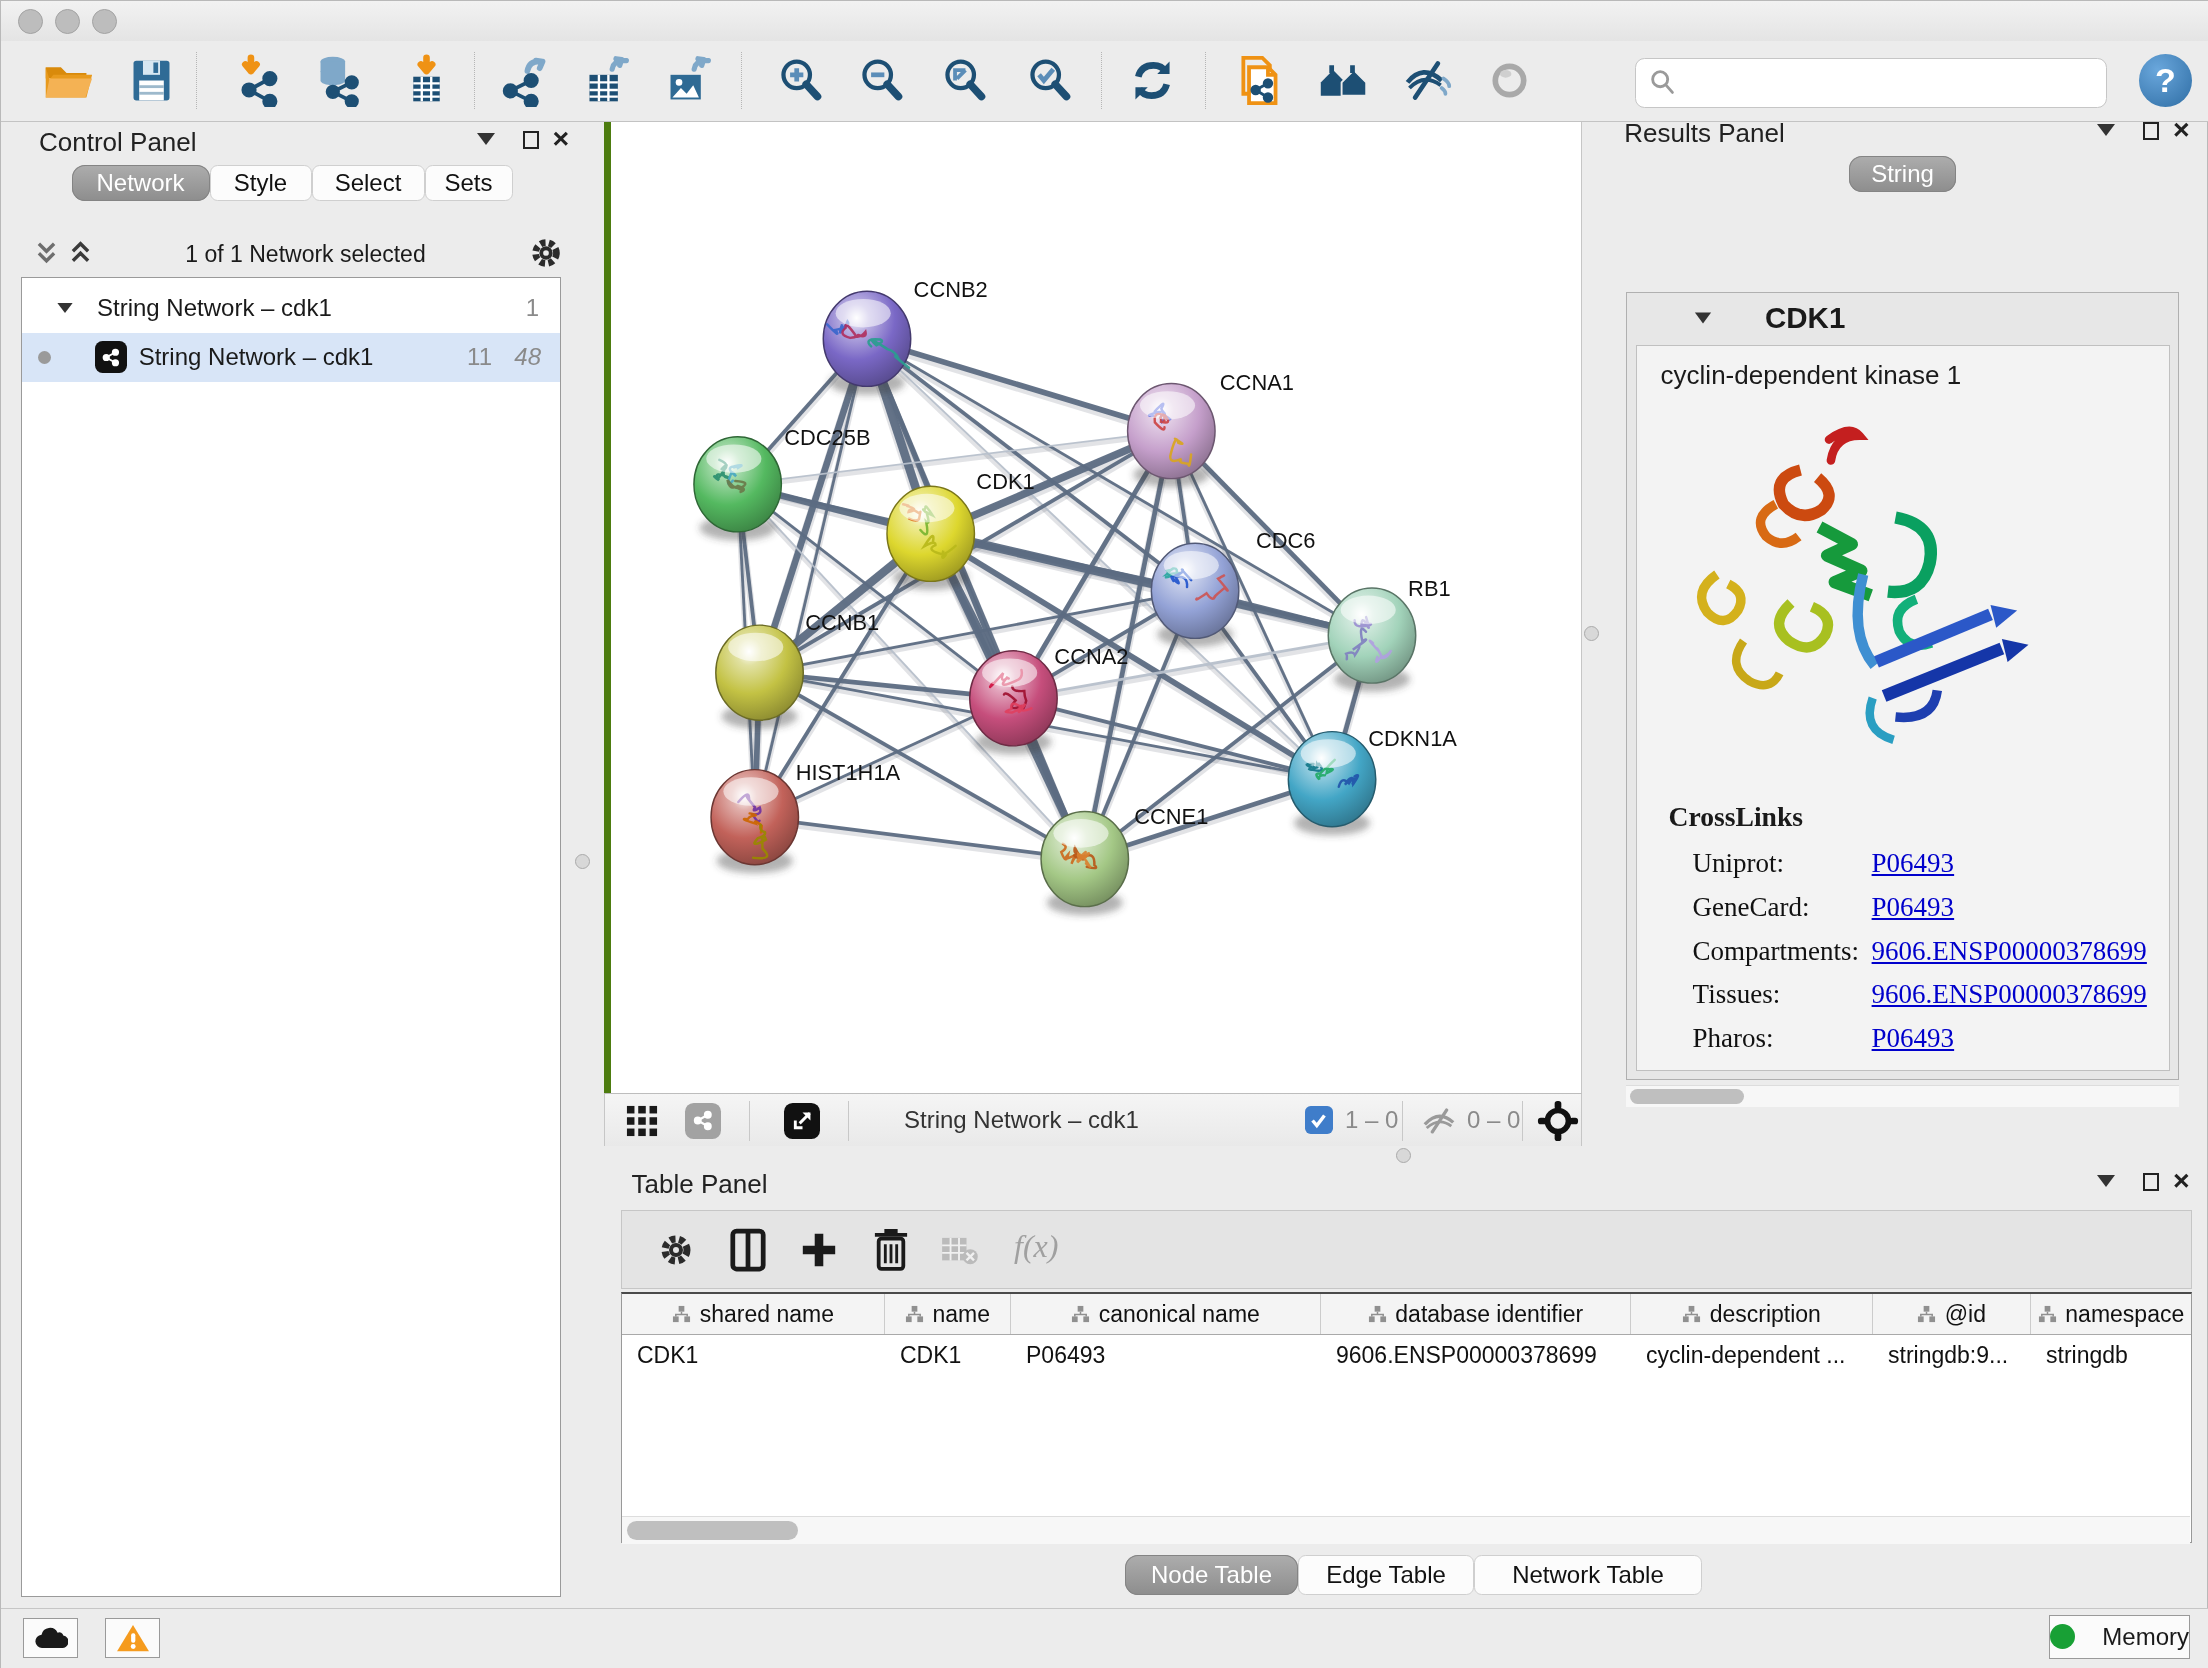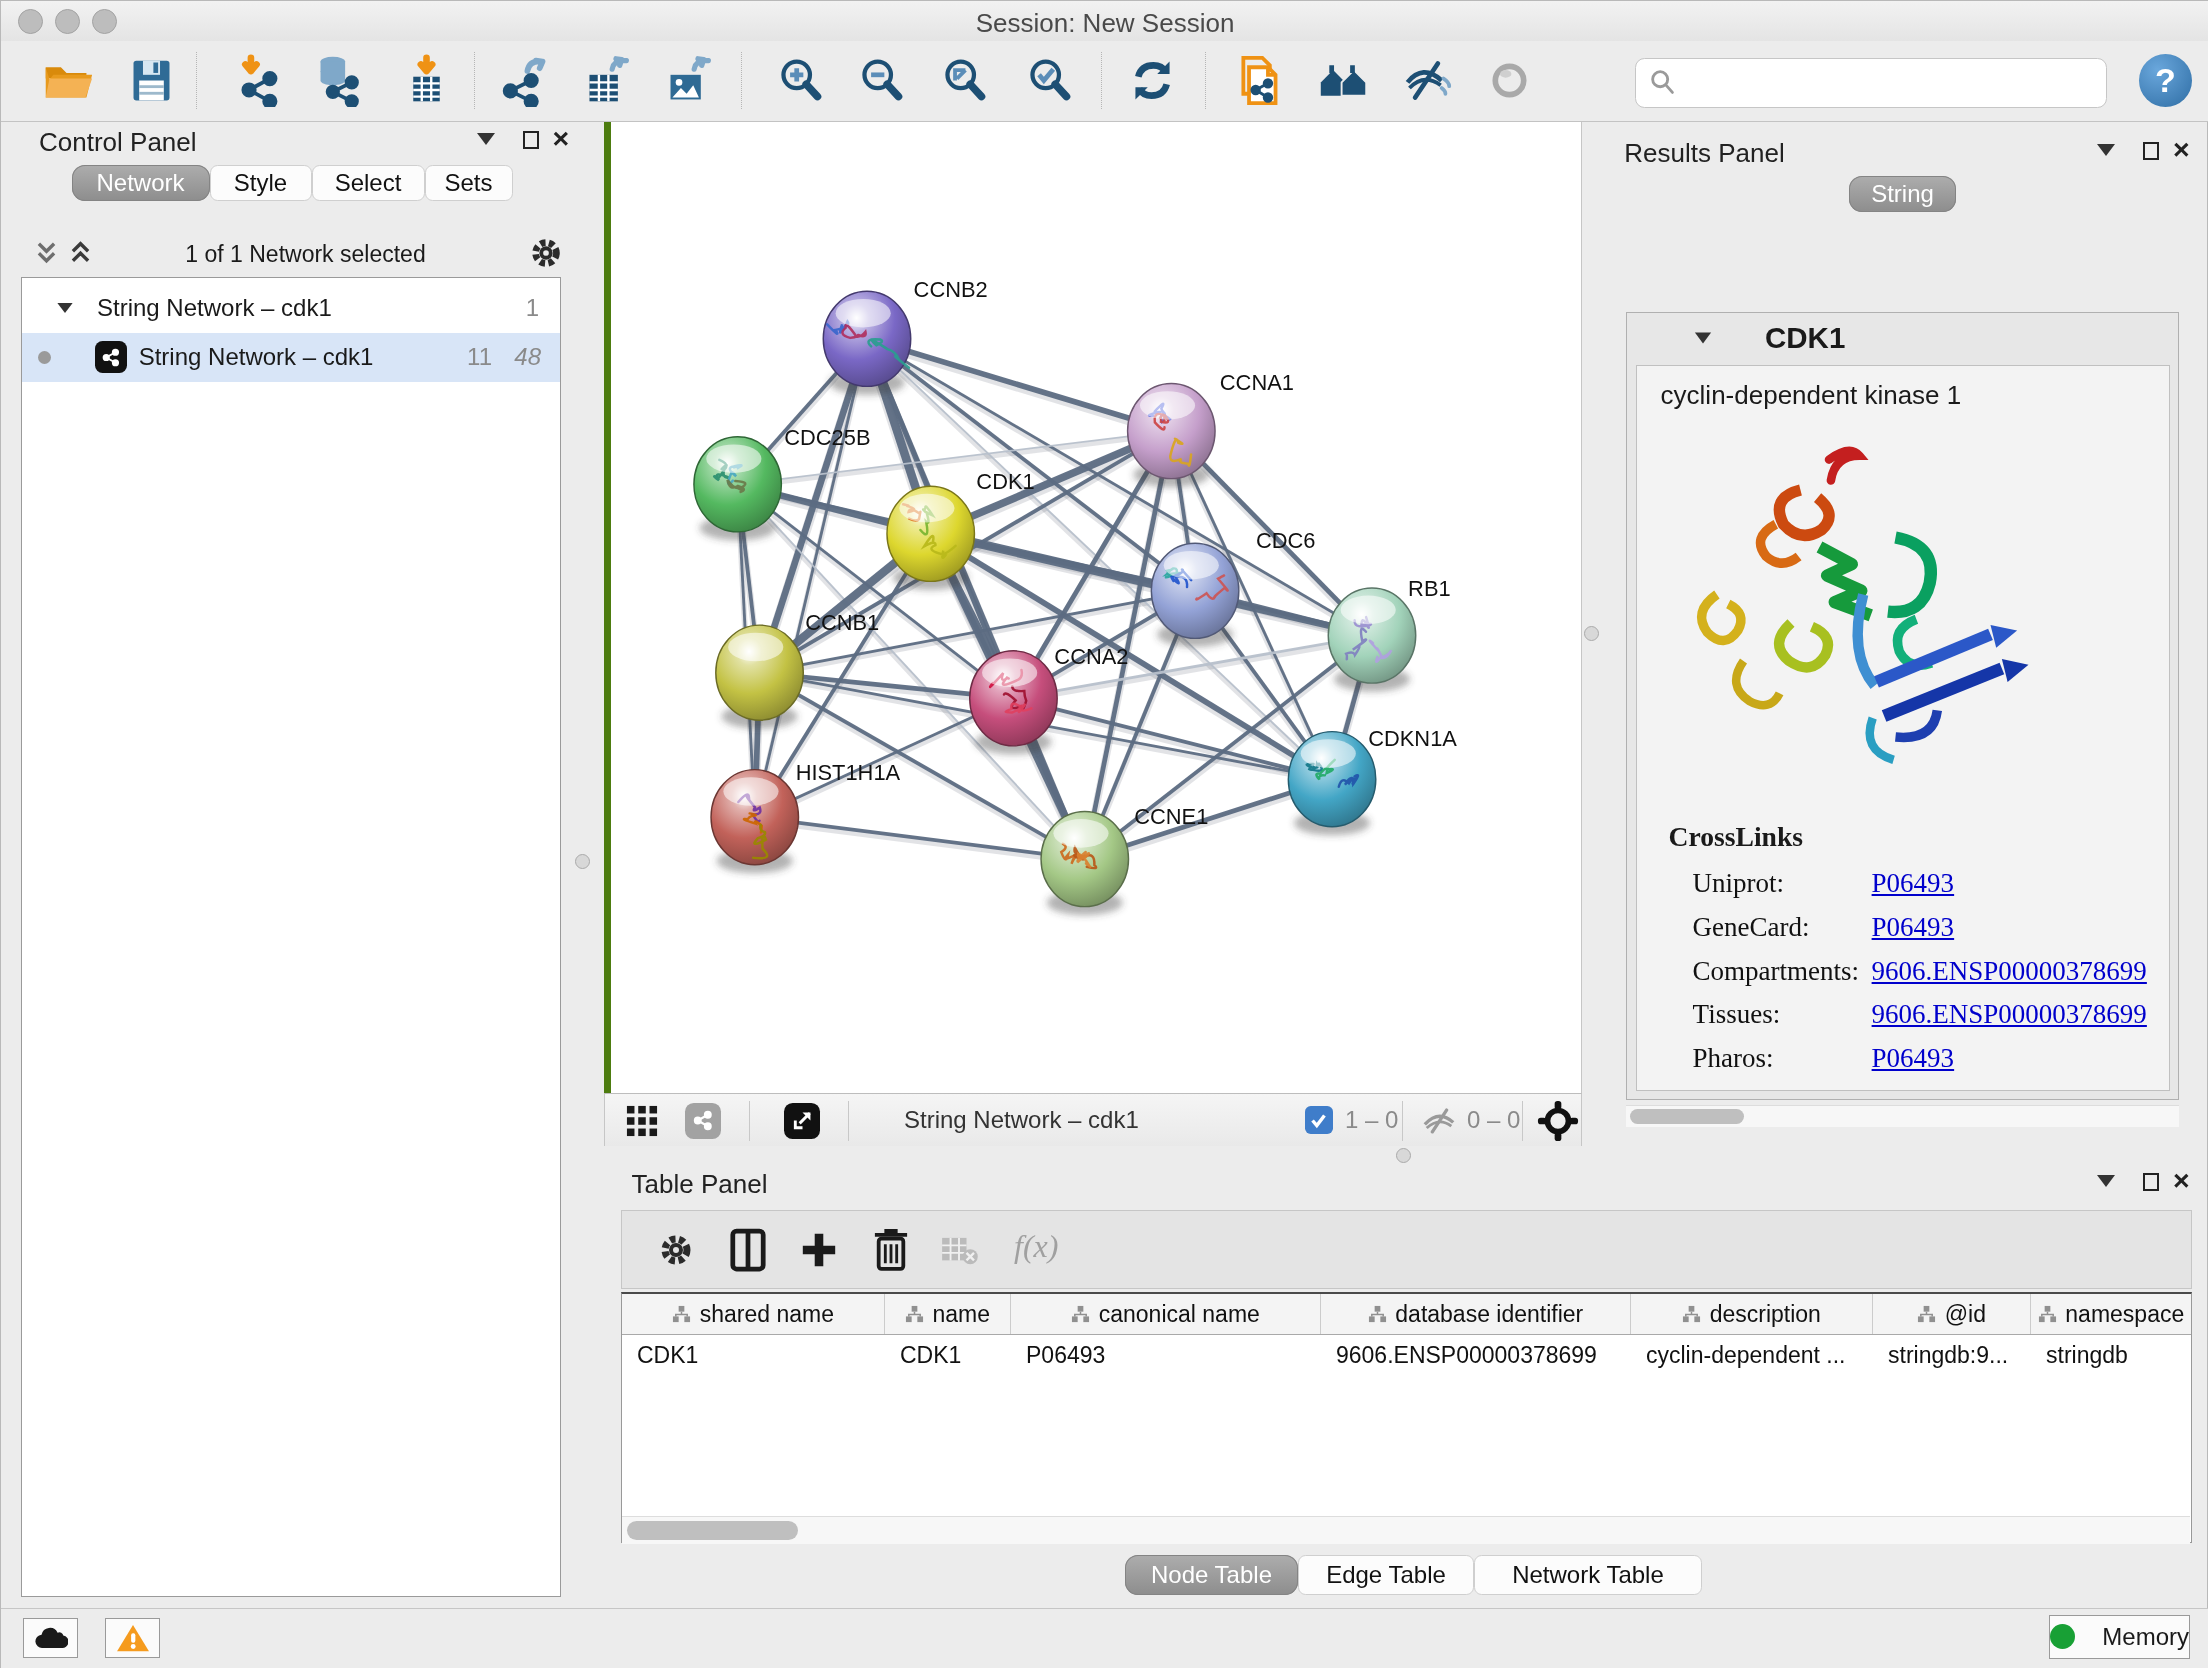--- a/index.html
+++ b/index.html
@@ -60,21 +60,20 @@
 </style>
 </head>
 <body>
 
 <div class="window">
 
   <div class="abs titlebar">
     <div class="abs tl" style="left:17px;"></div>
     <div class="abs tl" style="left:54px;"></div>
     <div class="abs tl" style="left:91px;"></div>
-    <div class="abs wtitle">Session: New Session</div>
   </div>
 
   <div class="abs toolbar">
     <div class="abs tbtn" style="left:35px;">
       <svg width="53" height="53" viewBox="0 0 56 56">
           <path d="M5 14h16l6 6h21v6H5z" fill="#d98a0b"></path>
           <path d="M5 14v32h43l6-24H13l-4 5z" fill="#e89a1d"></path>
           <path d="M9 26h45l-7 20H5z" fill="#f4b254"></path>
         </svg>
     </div>
@@ -607,21 +606,21 @@
           <g fill="#111">
             <rect x="18.5" y="1" width="7" height="9" rx="3"></rect>
             <rect x="18.5" y="34" width="7" height="9" rx="3"></rect>
             <rect x="1" y="18.5" width="9" height="7" rx="3"></rect>
             <rect x="34" y="18.5" width="9" height="7" rx="3"></rect>
           </g>
         </svg>
     </div>
   </div>
 
-  <div class="abs" style="left:1609px;top:132px;width:599px;height:1041px;">
+  <div class="abs" style="left:1609px;top:112px;width:599px;height:1041px;">
     <div class="abs phead" style="left:14.3px;top:4.8px;">Results Panel</div>
     <div class="abs tri" style="left:487px;top:11.4px;"></div>
     <div class="abs floatsq" style="left:533px;top:8.6px;"></div>
     <div class="abs closex" style="left:563px;top:3.8px;">×</div>
 
     <div class="abs tab on" style="left:239px;top:43px;width:107px;">
         <span>String</span>
       </div>
 
 

